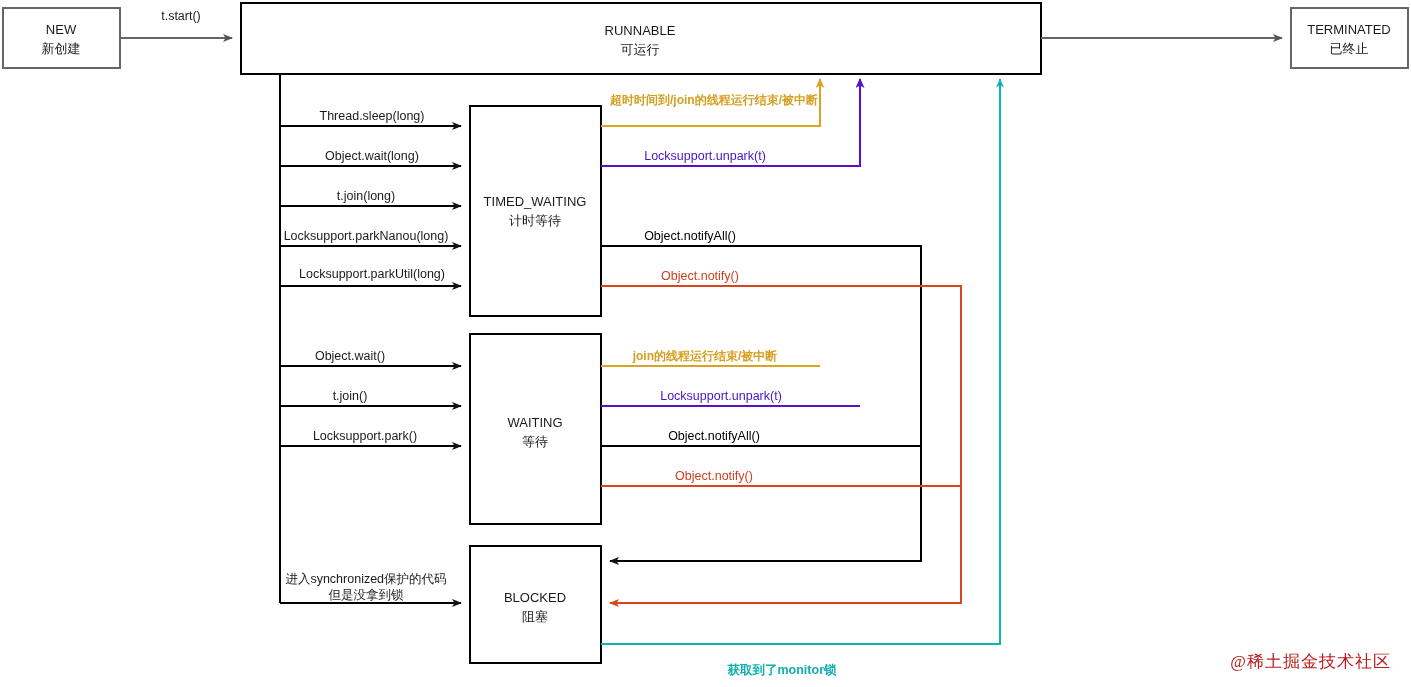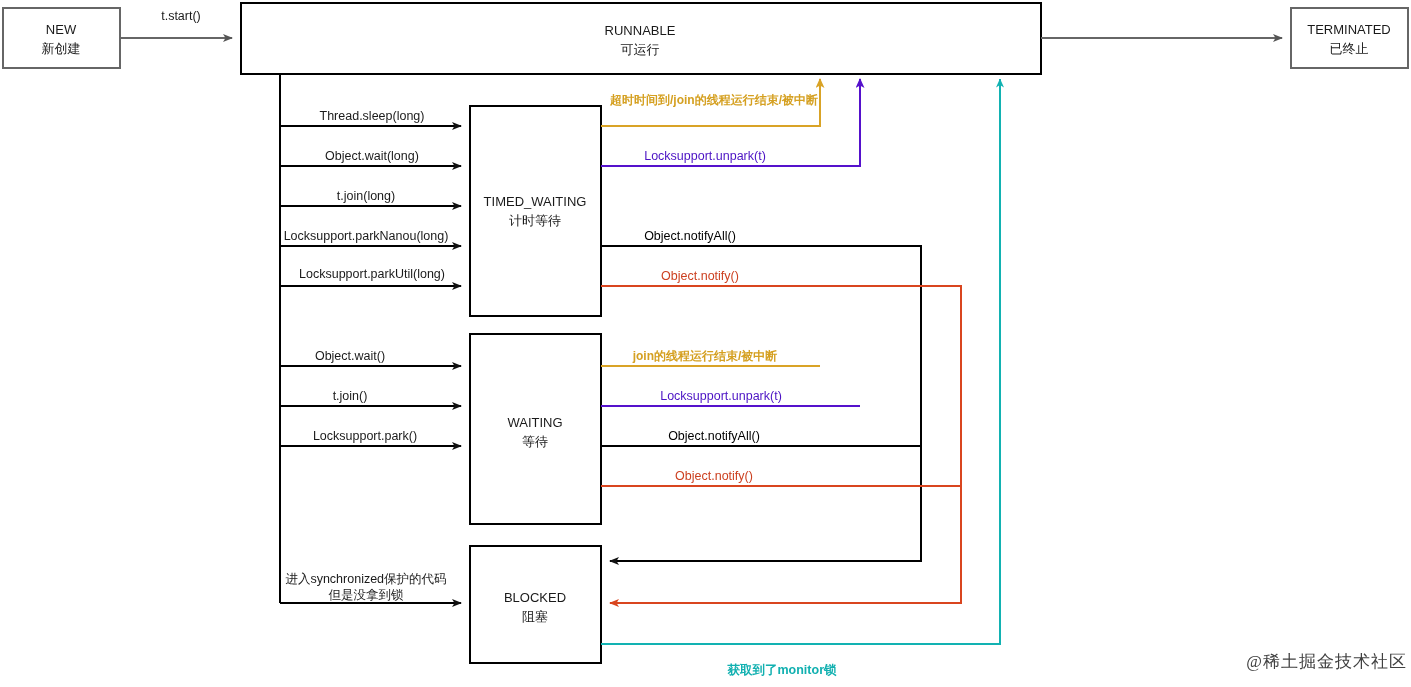--- a/index.html
+++ b/index.html
@@ -52,25 +52,25 @@
   .edge-label.teal  { fill: #11b0b0; font-weight: bold; }
   .conn { fill: none; stroke-width: 2; }
   .conn.gray  { stroke: #666666; }
   .conn.black { stroke: #000000; }
   .conn.gold  { stroke: #d9a326; }
   .conn.purple{ stroke: #5511cc; }
   .conn.red   { stroke: #d9451f; }
   .conn.teal  { stroke: #12b2b2; }
   .watermark {
     position: absolute;
-    right: 4px;
+    right: 20px;
     bottom: 14px;
     font-family: "Liberation Serif", "DejaVu Serif", serif;
     font-size: 17px;
-    color: #404040;
+    color: #b91c1c;
     letter-spacing: 1px;
     user-select: none;
   }
 </style>
 </head>
 <body>
 
 <div id="canvas">
 
   <svg class="diagram" viewBox="0 0 1411 687">

